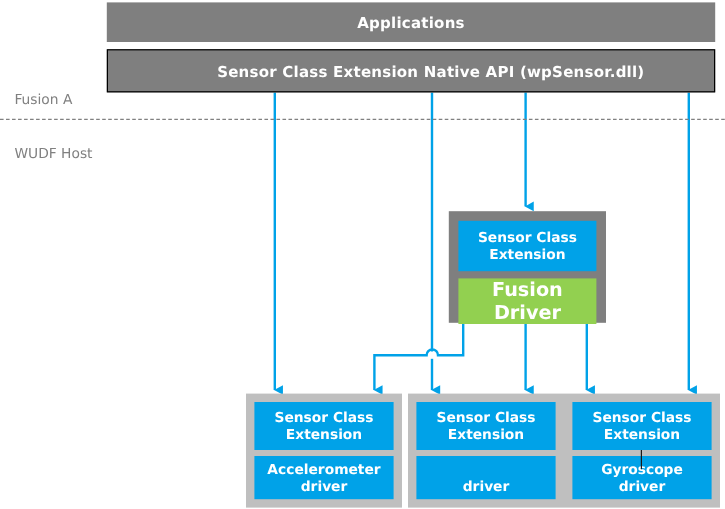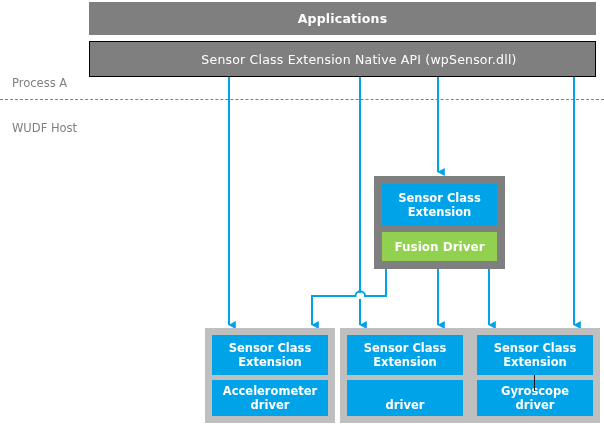--- a/index.html
+++ b/index.html
@@ -30,21 +30,21 @@
     display: flex; align-items: center; justify-content: center;
     font-size: 12.5px; font-weight: bold;
     letter-spacing: .2px;
   }
   .bar-nativeapi {
     left: 89px; top: 41px; width: 507px; height: 36px;
     background: #7f7f7f;
     border: 1.5px solid #000000;
     color: #ffffff;
     display: flex; align-items: center; justify-content: center;
-    font-size: 12.5px; font-weight: normal;
+    font-size: 12.5px; font-weight: bold;
     letter-spacing: .2px;
     padding-left: 33px;
   }
 
   
   .divider-line {
     left: 0px; top: 99px; width: 604px; height: 0px;
     border-top: 1.4px dashed #808080;
   }
   .zone-label {
@@ -71,21 +71,21 @@
     text-align: center;
     font-size: 11.5px; font-weight: bold;
     line-height: 14px;
   }
   .fusion-driver {
     flex: 1 1 auto;
     background: #92d050;
     color: #ffffff;
     display: flex; align-items: center; justify-content: center;
     text-align: center;
-    font-size: 12px; font-weight: bold;
+    font-size: 16px; font-weight: bold;
   }
 
   
   .driver-frame {
     top: 328px; width: 130px; height: 95px;
     background: #bfbfbf;
     padding: 7px;
     display: flex; flex-direction: column; gap: 5px;
   }
   .driver-frame.pos-0 { left: 205px; }
@@ -133,21 +133,21 @@
     <path d="M489,269 L489,325" stroke="#00a2e8" stroke-width="2" fill="none" marker-end="url(#arrowBlue)"></path>
 
     <path d="M386,269 L386,296 L365,296 A4.6,4.6 0 0 0 355.5,296 L312,296 L312,325" stroke="#00a2e8" stroke-width="2" fill="none" marker-end="url(#arrowBlue)"></path>
   </svg>
 
   <div class="abs bar-applications">Applications</div>
 
   <div class="abs bar-nativeapi">Sensor Class Extension Native API (wpSensor.dll)</div>
 
   <div class="abs divider-line"></div>
-  <div class="abs zone-label label-process-a">Process A</div>
+  <div class="abs zone-label label-process-a">Fusion A</div>
   <div class="abs zone-label label-wudf-host">WUDF Host</div>
 
   <div class="abs fusion-frame">
     <div class="fusion-sce">
       <span>
         <span>Sensor Class</span><br>
         <span>Extension</span>
       </span>
     </div>
     <div class="fusion-driver">Fusion Driver</div>

